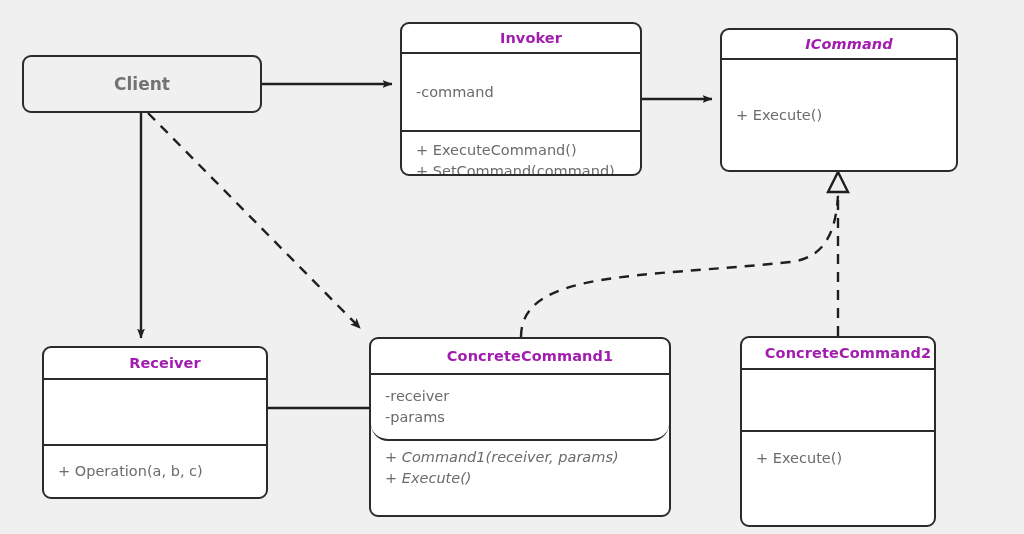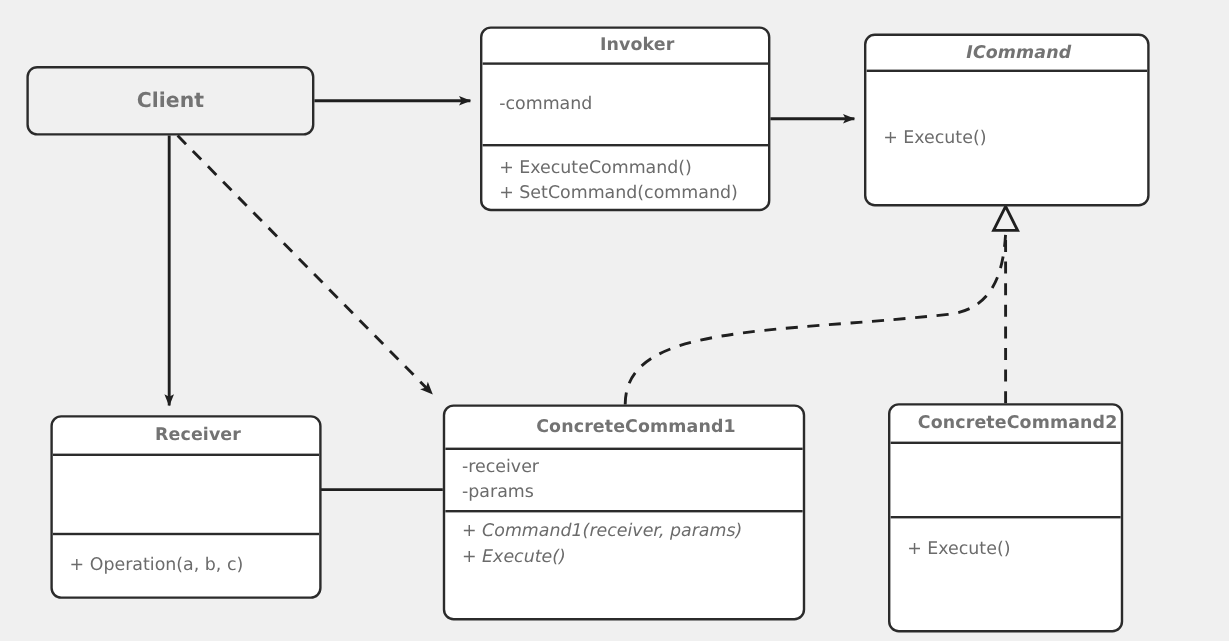--- a/index.html
+++ b/index.html
@@ -35,21 +35,21 @@
     background: transparent;
     display: flex;
     align-items: center;
     justify-content: center;
   }
   .node-title {
     box-sizing: border-box;
     width: 100%;
     text-align: center;
     font-weight: bold;
-    color: #737373;
+    color: #a21caf;
     font-size: 14.5px;
     letter-spacing: 0.1px;
     display: flex;
     align-items: center;
     justify-content: center;
     padding-left: 20px;
   }
   .node-title.italic {
     font-style: italic;
   }
@@ -110,21 +110,21 @@
 
     <path d="M838,172 L848,192 L828,192 Z" fill="#f0f0f0" stroke="#1f1f1f" stroke-width="2.4" stroke-linejoin="miter"></path>
   </svg>
 
   <div class="node plain" style="left:22px; top:55px; width:240px; height:58px;">
     <span class="plain-label">Client</span>
   </div>
 
   <div class="node" style="left:400px; top:22px; width:242px; height:154px;">
     <div class="node-title bordered" style="height:30px;">Invoker</div>
-    <div class="compartment bordered" style="height:68px;">
+    <div class="compartment bordered" style="height:78px;">
       <div class="member">-command</div>
     </div>
     <div class="compartment" style="height:58px;">
       <div class="member">+ ExecuteCommand()</div>
       <div class="member">+ SetCommand(command)</div>
     </div>
   </div>
 
   <div class="node" style="left:720px; top:28px; width:238px; height:144px;">
     <div class="node-title bordered italic" style="height:30px;">ICommand</div>
@@ -136,21 +136,21 @@
   <div class="node" style="left:42px; top:346px; width:226px; height:153px;">
     <div class="node-title bordered" style="height:32px;">Receiver</div>
     <div class="compartment bordered" style="height:66px;"></div>
     <div class="compartment" style="height:51px;">
       <div class="member">+ Operation(a, b, c)</div>
     </div>
   </div>
 
   <div class="node" style="left:369px; top:337px; width:302px; height:180px;">
     <div class="node-title bordered" style="height:36px;">ConcreteCommand1</div>
-    <div class="compartment bordered" style="height:52px;">
+    <div class="compartment bordered" style="height:66px;border-radius:17px;">
       <div class="member">-receiver</div>
       <div class="member">-params</div>
     </div>
     <div class="compartment" style="height:54px;font-style:italic;">
       <div class="member">+ Command1(receiver, params)</div>
       <div class="member">+ Execute()</div>
     </div>
   </div>
 
   <div class="node" style="left:740px; top:336px; width:196px; height:191px;">

